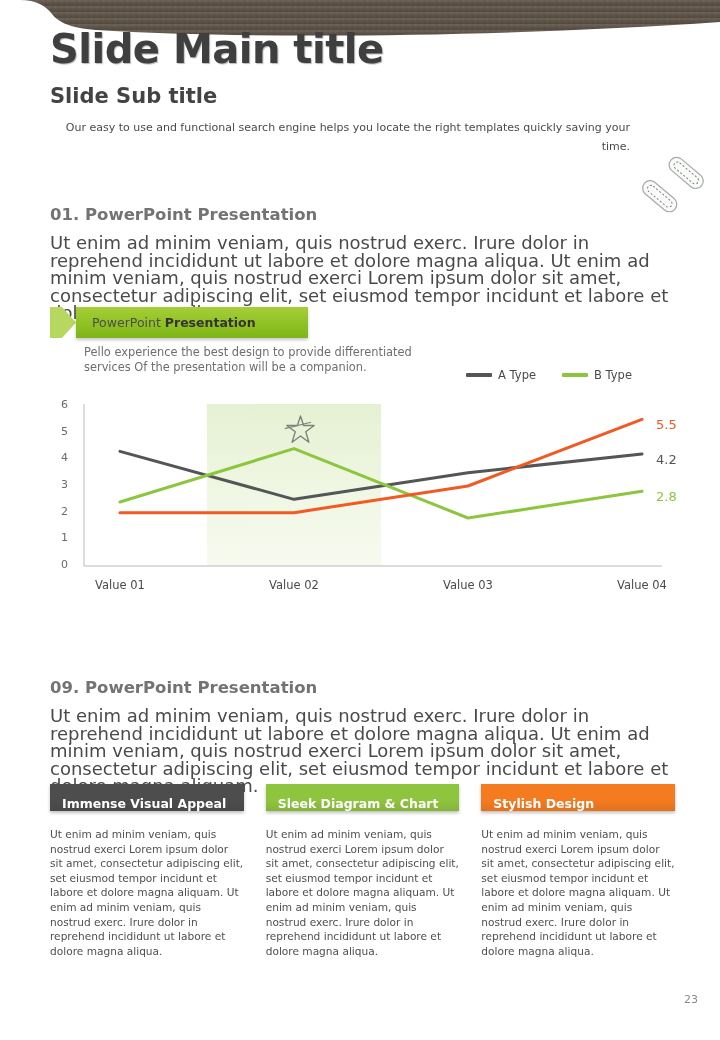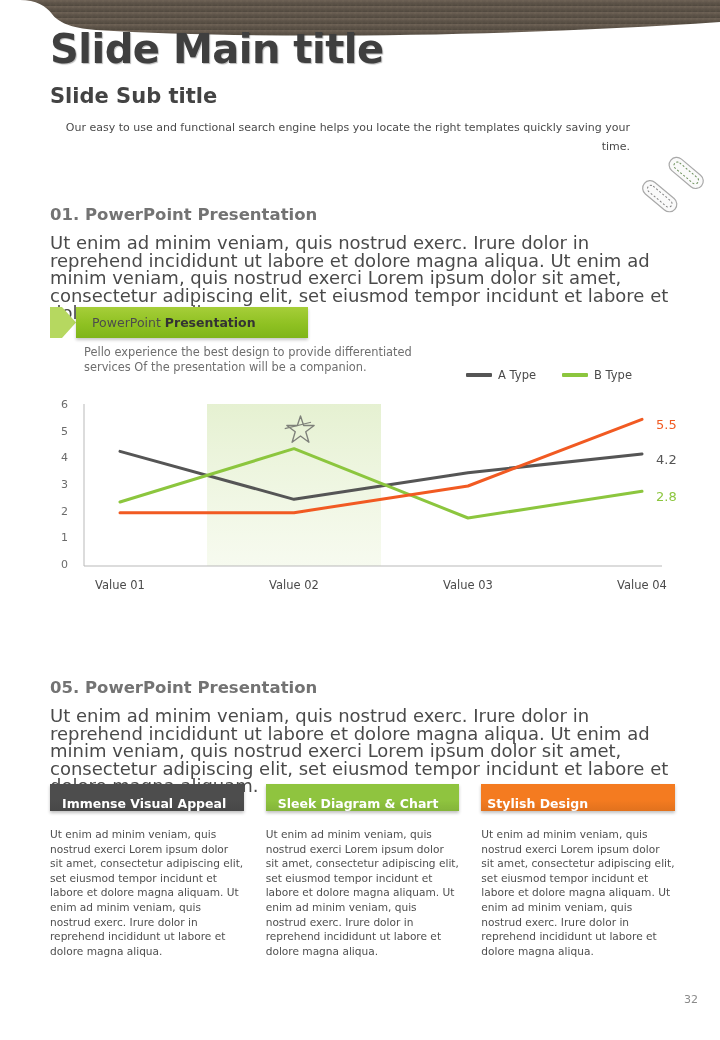--- a/index.html
+++ b/index.html
@@ -310,37 +310,37 @@
         <div class="xtick" style="left: 547px; top: 180px;">Value 04</div>
       </div>
     <div id="dlabels">
         <div class="dlabel" style="left: 606px; top: 38px; color: rgb(85, 85, 85);">4.2</div>
         <div class="dlabel" style="left: 606px; top: 75.3333px; color: rgb(140, 198, 62);">2.8</div>
         <div class="dlabel" style="left: 606px; top: 3.33333px; color: rgb(241, 90, 34);">5.5</div>
       </div>
   </div>
 </div>
 
-<h3 class="section-heading" id="sec2-heading">05. PowerPoint Presentation</h3>
+<h3 class="section-heading" id="sec2-heading">09. PowerPoint Presentation</h3>
 <div class="section-para" id="sec2-para">Ut enim ad minim veniam, quis nostrud exerc. Irure dolor in reprehend incididunt ut labore et dolore magna aliqua. Ut enim ad minim veniam, quis nostrud exerci  Lorem ipsum dolor sit amet, consectetur adipiscing elit, set eiusmod tempor incidunt et labore et dolore magna aliquam.</div>
 
 <div class="cards">
   <div class="card">
     <div class="card-header" id="ch0" style="background: linear-gradient(rgb(77, 77, 77) 0%, rgb(77, 77, 77) 60%, rgba(0, 0, 0, 0.08) 100%), rgb(77, 77, 77);">
       <span class="card-header-label">Immense Visual Appeal</span>
     </div>
     <div class="card-body">Ut enim ad minim veniam, quis nostrud exerci  Lorem ipsum dolor sit amet, consectetur adipiscing elit, set eiusmod tempor incidunt et labore et dolore magna aliquam. Ut enim ad minim veniam, quis nostrud exerc. Irure dolor in reprehend incididunt ut labore et dolore magna aliqua.</div>
   </div>
   <div class="card">
     <div class="card-header" id="ch1" style="background: linear-gradient(rgb(143, 196, 63) 0%, rgb(143, 196, 63) 60%, rgba(0, 0, 0, 0.08) 100%), rgb(143, 196, 63);">
       <span class="card-header-label">Sleek Diagram &amp; Chart</span>
     </div>
     <div class="card-body">Ut enim ad minim veniam, quis nostrud exerci  Lorem ipsum dolor sit amet, consectetur adipiscing elit, set eiusmod tempor incidunt et labore et dolore magna aliquam. Ut enim ad minim veniam, quis nostrud exerc. Irure dolor in reprehend incididunt ut labore et dolore magna aliqua.</div>
   </div>
   <div class="card">
-    <div class="card-header" id="ch2" style="background: linear-gradient(rgb(244, 123, 32) 0%, rgb(244, 123, 32) 60%, rgba(0, 0, 0, 0.08) 100%), rgb(244, 123, 32); padding-left: 6px;">
+    <div class="card-header" id="ch2" style="background: linear-gradient(rgb(244, 123, 32) 0%, rgb(244, 123, 32) 60%, rgba(0, 0, 0, 0.08) 100%), rgb(244, 123, 32);">
       <span class="card-header-label">Stylish Design</span>
     </div>
     <div class="card-body">Ut enim ad minim veniam, quis nostrud exerci  Lorem ipsum dolor sit amet, consectetur adipiscing elit, set eiusmod tempor incidunt et labore et dolore magna aliquam. Ut enim ad minim veniam, quis nostrud exerc. Irure dolor in reprehend incididunt ut labore et dolore magna aliqua.</div>
   </div>
 </div>
 
-<div class="page-number">32</div>
+<div class="page-number">23</div>
 
 </body></html>

